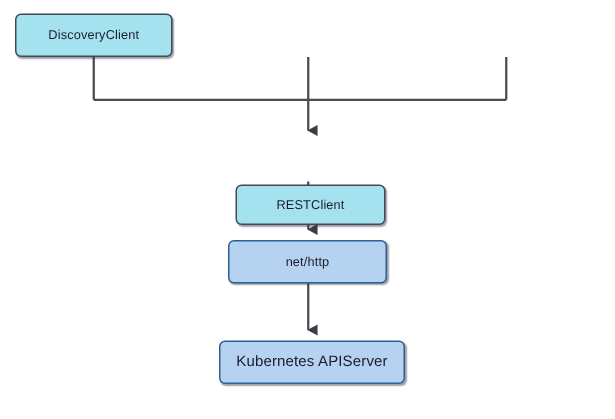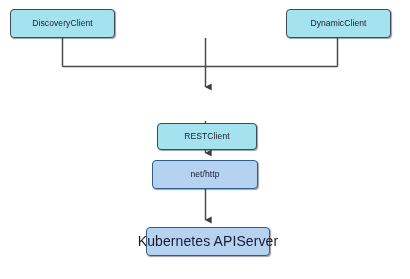--- a/index.html
+++ b/index.html
@@ -81,29 +81,26 @@
     <path d="M 205.5 121 L 205.5 153" fill="none" stroke="#4a4a52" stroke-width="1.5" marker-end="url(#arrow-down)"></path>
 
     <path d="M 205.5 189 L 205.5 220" fill="none" stroke="#4a4a52" stroke-width="1.5" marker-end="url(#arrow-down)"></path>
   </svg>
 
   <div class="node node-cyan" style="left:10px; top:9px; width:105px; height:29px; font-size:8.5px;text-align:center;">
     <span class="node-label">DiscoveryClient</span>
   </div>
 
 
-  <div class="node node-cyan" style="left:286px; top:9px; width:105px; height:29px; font-size:8.5px;">
-    <span class="node-label">DynamicClient</span>
-  </div>
 
   <div class="node node-cyan" style="left:157px; top:94px; width:100px; height:27px; font-size:8.5px;margin-top:29px;">
     <span class="node-label">RESTClient</span>
   </div>
 
   <div class="node node-blue" style="left:152px; top:160px; width:106px; height:29px; font-size:8.5px;">
     <span class="node-label">net/http</span>
   </div>
 
-  <div class="node node-blue" style="left:146px; top:227px; width:124px; height:29px; font-size:14px;">
+  <div class="node node-blue" style="left:146px; top:227px; width:124px; height:29px; font-size:10px;">
     <span class="node-label">Kubernetes APIServer</span>
   </div>
 
 </div>
 
 </body></html>

